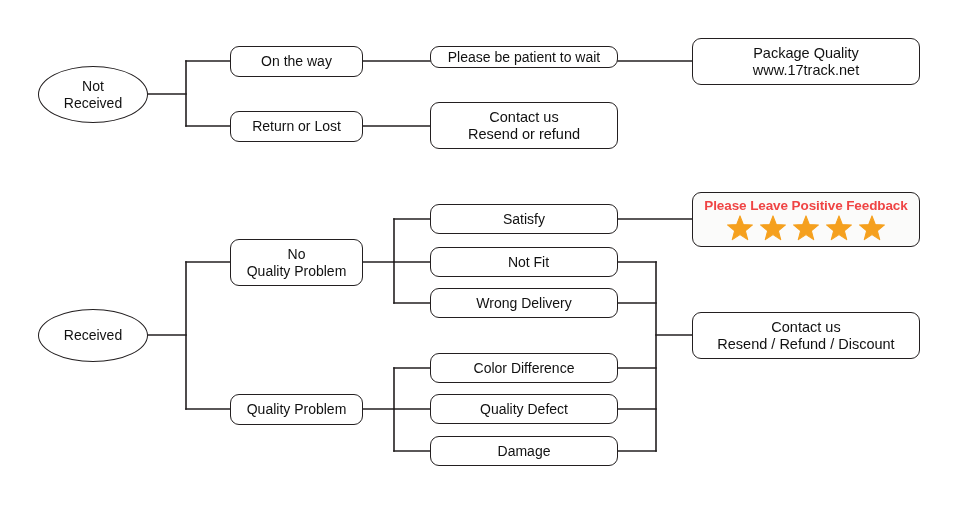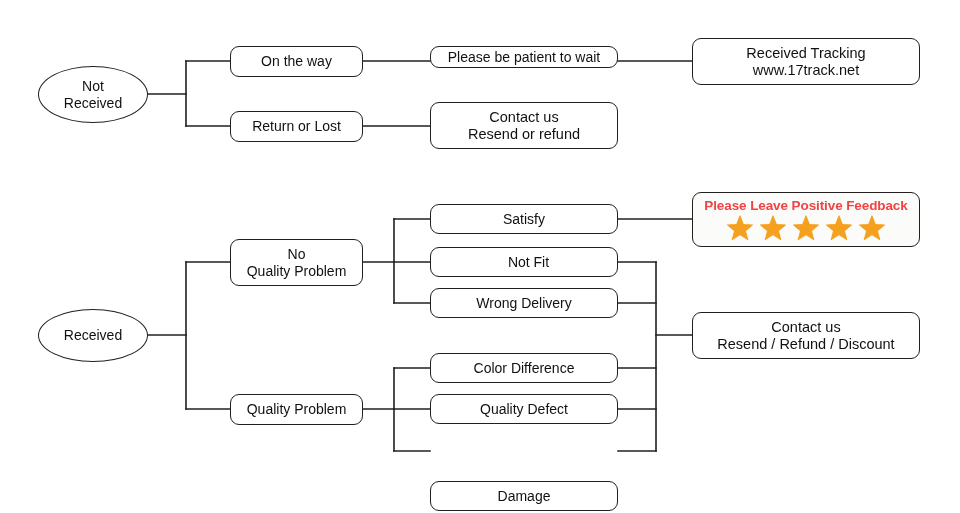--- a/index.html
+++ b/index.html
@@ -141,21 +141,21 @@
 
   <div class="node rounded" style="left:230px; top:111px; width:133px; height:31px; font-size:14px;">
     <span class="line">Return or Lost</span>
   </div>
 
   <div class="node rounded" style="left:430px; top:46px; width:188px; height:22px; font-size:14px;">
     <span class="line">Please be patient to wait</span>
   </div>
 
   <div class="node rounded" style="left:692px; top:38px; width:228px; height:47px; font-size:14.5px;">
-    <span class="line">Received Tracking</span>
+    <span class="line">Package Quality</span>
     <span class="line">www.17track.net</span>
   </div>
 
   <div class="node rounded" style="left:430px; top:102px; width:188px; height:47px; font-size:14.5px;">
     <span class="line">Contact us</span>
     <span class="line">Resend or refund</span>
   </div>
 
   <div class="node ellipse" style="left:38px; top:309px; width:110px; height:53px; font-size:14px;">
     <span class="line">Received</span>
@@ -183,21 +183,21 @@
   </div>
 
   <div class="node rounded" style="left:430px; top:353px; width:188px; height:30px; font-size:14px;">
     <span class="line">Color Difference</span>
   </div>
 
   <div class="node rounded" style="left:430px; top:394px; width:188px; height:30px; font-size:14px;">
     <span class="line">Quality Defect</span>
   </div>
 
-  <div class="node rounded" style="left:430px; top:436px; width:188px; height:30px; font-size:14px;margin-top:45px;">
+  <div class="node rounded" style="left:430px; top:436px; width:188px; height:30px; font-size:14px;">
     <span class="line">Damage</span>
   </div>
 
   <div class="feedback-node" style="left:692px; top:192px; width:228px; height:55px;">
     <span class="feedback-caption">Please Leave Positive Feedback</span>
     <div class="stars" id="stars-row">
         <svg class="star" viewBox="0 0 32 32">
           <polygon points="16.00,1.00 19.76,10.82 30.27,11.36 22.09,17.98 24.82,28.14 16.00,22.40 7.18,28.14 9.91,17.98 1.73,11.36 12.24,10.82" fill="#f5a01e" stroke="#f5a01e" stroke-width="1.2" stroke-linejoin="round"></polygon>
         </svg>
         <svg class="star" viewBox="0 0 32 32">

